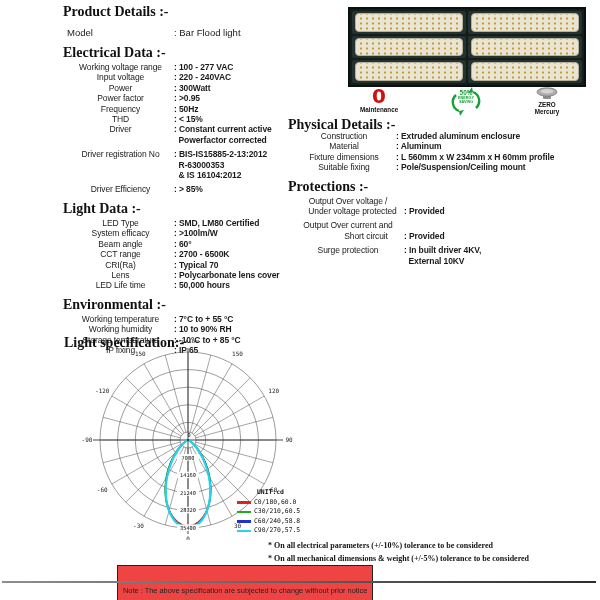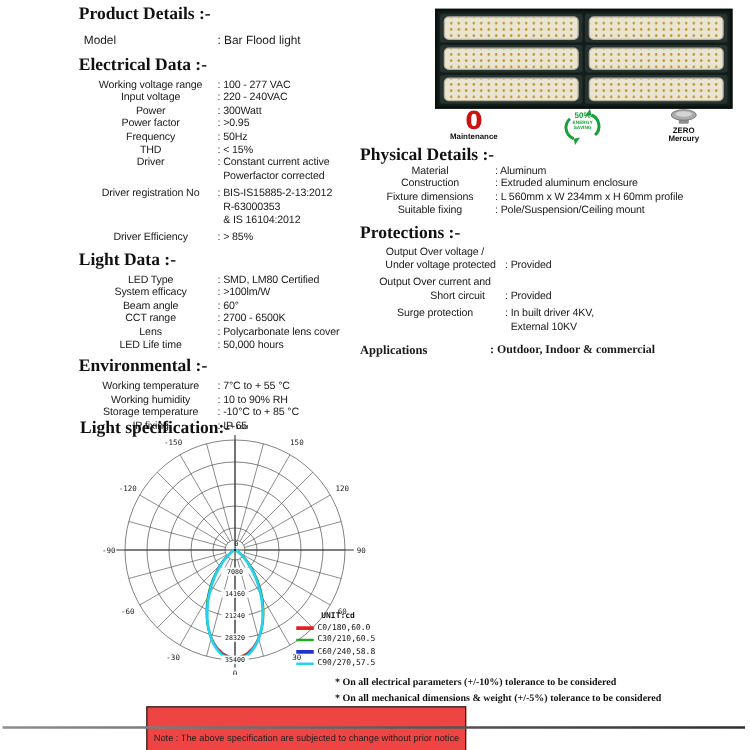--- a/index.html
+++ b/index.html
@@ -4,21 +4,21 @@
 <style>
   html,body{margin:0;padding:0;}
   body{width:600px;height:600px;position:relative;background:#ffffff;overflow:hidden;
        font-family:"Liberation Sans",sans-serif;color:#1a1a1a;}
   .h{font-family:"Liberation Serif",serif;font-weight:bold;font-size:14px;line-height:13px;color:#111;}
   .col{position:absolute;}
   #left-col{left:63px;top:5px;width:274px;}
   #right-col{left:288px;top:118px;width:310px;}
   .row{display:flex;font-size:8.5px;line-height:10.4px;letter-spacing:-0.1px;padding-left:4px;}
   .row .lab{flex:none;width:107px;white-space:pre-line;text-align:center;}
-  .row .val{flex:1;white-space:pre-line;}
+  .row .val{flex:1;white-space:pre-line;font-weight:bold;}
   #right-col .row .lab{width:104px;}
   #right-col .row.prot .lab{width:112px;}
   .row.bottomv{align-items:flex-end;}
   .mh{margin-top:7px;margin-bottom:3px;font-family:Liberation Serif, serif;}
   .model-row{font-size:9.5px;line-height:12px;margin:9px 0 2px 0;padding-left:4px;display:flex;}
   .model-row .lab{width:107px;flex:none;}
   .apps-row{display:flex;margin-top:9px;font-family:"Liberation Serif",serif;font-weight:bold;font-size:9.5px;}
   .apps-row .lab{width:104px;flex:none;font-size:10px;}
   
   #fixture{position:absolute;left:348px;top:7px;width:238px;height:80px;background:#131d1a;
@@ -122,20 +122,24 @@
     </div>
   <div class="row">
       <span class="lab">Beam angle</span>
       <span class="val">: 60°</span>
     </div>
   <div class="row">
       <span class="lab">CCT range</span>
       <span class="val">: 2700 - 6500K</span>
     </div>
   <div class="row">
+      <span class="lab">CRI(Ra)</span>
+      <span class="val">: Typical 70</span>
+    </div>
+  <div class="row">
       <span class="lab">Lens</span>
       <span class="val">: Polycarbonate lens cover</span>
     </div>
   <div class="row">
       <span class="lab">LED Life time</span>
       <span class="val">: 50,000 hours</span>
     </div>
 
   <div class="h mh">Environmental :-</div>
   <div class="row">
@@ -202,26 +206,26 @@
       <ellipse cx="13" cy="4.2" rx="6.5" ry="2.2" fill="#d4d4d4"></ellipse>
     </svg>
     <span class="cap">ZERO</span>
     <span class="cap">Mercury</span>
   </div>
 </div>
 
 <div id="right-col" class="col">
   <div class="h">Physical Details :-</div>
   <div class="row">
+      <span class="lab">Construction</span>
+      <span class="val">: Extruded aluminum enclosure</span>
+    </div>
+  <div class="row">
       <span class="lab">Material</span>
       <span class="val">: Aluminum</span>
-    </div>
-  <div class="row">
-      <span class="lab">Construction</span>
-      <span class="val">: Extruded aluminum enclosure</span>
     </div>
   <div class="row">
       <span class="lab">Fixture dimensions</span>
       <span class="val">: L 560mm x W 234mm x H 60mm profile</span>
     </div>
   <div class="row">
       <span class="lab">Suitable fixing</span>
       <span class="val">: Pole/Suspension/Ceiling mount</span>
     </div>
 
@@ -235,24 +239,20 @@
       <span class="lab">Output Over current and
 &nbsp;&nbsp;&nbsp;&nbsp;&nbsp;&nbsp;&nbsp;&nbsp;&nbsp;&nbsp;&nbsp;&nbsp;&nbsp;&nbsp;&nbsp;&nbsp;Short circuit</span>
       <span class="val">: Provided</span>
     </div>
   <div class="row prot" style="margin-top:4px;">
       <span class="lab">Surge protection</span>
       <span class="val">: In built driver 4KV,
 &nbsp; External 10KV</span>
     </div>
 
-  <div class="apps-row">
-    <span class="lab">Applications</span>
-    <span class="val">: Outdoor, Indoor &amp; commercial</span>
-  </div>
 </div>
 
 <div id="ld-heading" class="h">Light specification:-</div>
 
 <div id="chart-wrap">
   <svg id="polar-svg" width="236" height="200" viewBox="0 0 236 200">
       <circle cx="118" cy="100" r="8" fill="none" stroke="#4a4a4a" stroke-width="0.55"></circle>
       <circle cx="118" cy="100" r="17.6" fill="none" stroke="#4a4a4a" stroke-width="0.55"></circle>
       <circle cx="118" cy="100" r="35.2" fill="none" stroke="#4a4a4a" stroke-width="0.55"></circle>
       <circle cx="118" cy="100" r="52.8" fill="none" stroke="#4a4a4a" stroke-width="0.55"></circle>

